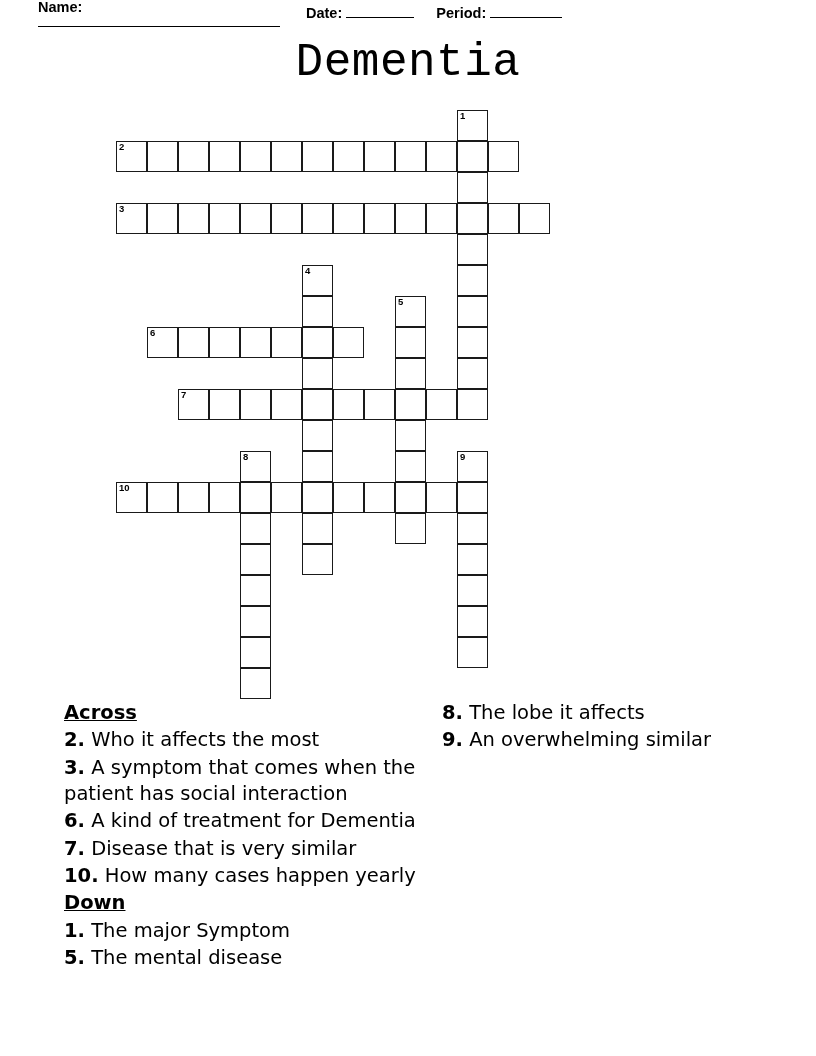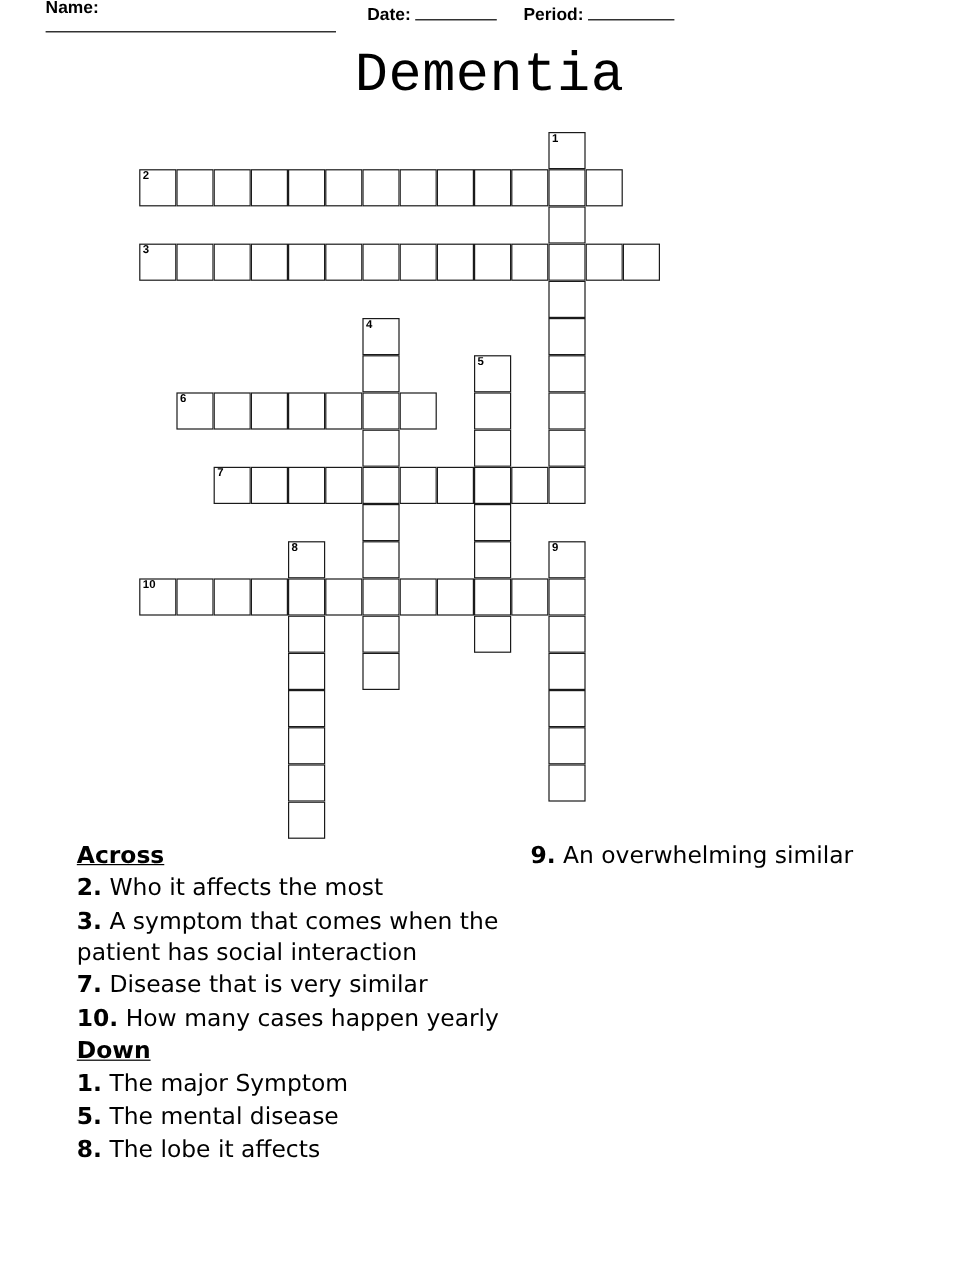--- a/index.html
+++ b/index.html
@@ -245,20 +245,21 @@
     <div class="xw-cell" style="left: 240px; top: 637px; width: 31px; height: 31px;"></div>
     <div class="xw-cell" style="left: 457px; top: 637px; width: 31px; height: 31px;"></div>
     <div class="xw-cell" style="left: 240px; top: 668px; width: 31px; height: 31px;"></div>
   </div>
 
 <div class="clues">
   <div class="clue-heading">Across</div>
   <div id="across-list">
       <div class="clue-item"><span class="clue-num">2.</span><span class="clue-text"> Who it affects the most</span></div>
       <div class="clue-item"><span class="clue-num">3.</span><span class="clue-text"> A symptom that comes when the patient has social interaction</span></div>
+      <div class="clue-item"><span class="clue-num">6.</span><span class="clue-text"> A kind of treatment for Dementia</span></div>
       <div class="clue-item"><span class="clue-num">7.</span><span class="clue-text"> Disease that is very similar</span></div>
       <div class="clue-item"><span class="clue-num">10.</span><span class="clue-text"> How many cases happen yearly</span></div>
     </div>
   <div class="clue-heading">Down</div>
   <div id="down-list">
       <div class="clue-item"><span class="clue-num">1.</span><span class="clue-text"> The major Symptom</span></div>
       <div class="clue-item"><span class="clue-num">5.</span><span class="clue-text"> The mental disease</span></div>
       <div class="clue-item"><span class="clue-num">8.</span><span class="clue-text"> The lobe it affects</span></div>
       <div class="clue-item"><span class="clue-num">9.</span><span class="clue-text"> An overwhelming similar</span></div>
     </div>

